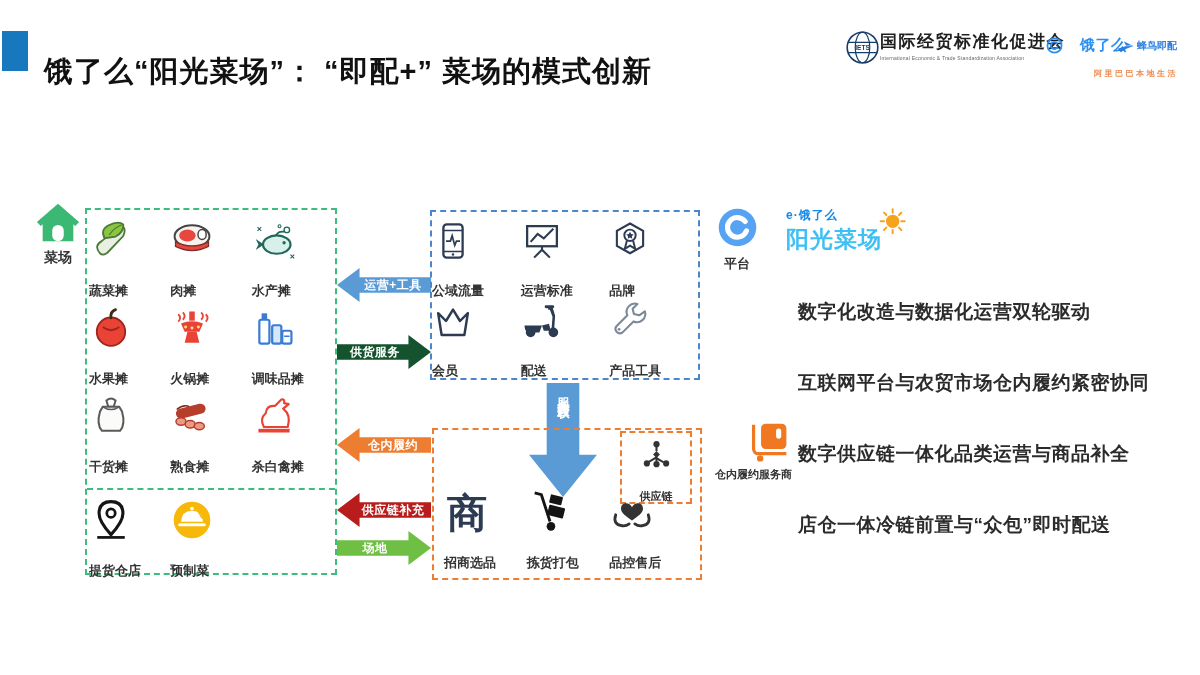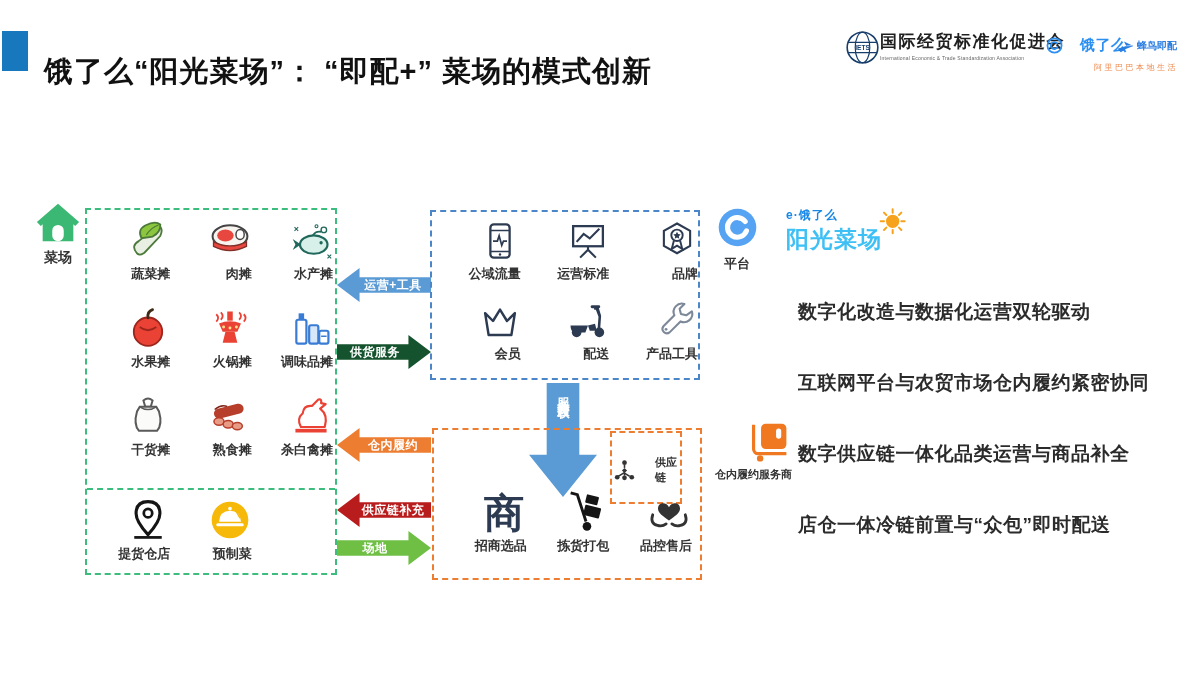--- a/index.html
+++ b/index.html
@@ -12,42 +12,42 @@
   .iets{position:absolute;left:845px;top:30px;display:flex;align-items:flex-start;}
   .iets .icon{width:35px;height:35px;}
   .iets-cn{font-size:17px;font-weight:bold;color:#1f1f1f;letter-spacing:1.5px;white-space:nowrap;}
   .iets-en{font-size:5px;color:#666;margin-top:2px;letter-spacing:.2px;white-space:nowrap;}
   .eleme-logo{position:absolute;left:1046px;top:36px;display:flex;align-items:center;gap:17px;}
   .eleme-logo .icon{width:17px;height:17px;}
   .eleme-logo .lbl{font-size:15px;font-weight:bold;color:#2a8ff0;letter-spacing:.5px;}
   .bird-logo{position:absolute;left:1116px;top:36px;display:flex;align-items:center;gap:2px;}
   .bird-logo .icon{width:19px;height:19px;}
   .bird-logo .lbl{font-size:10px;font-weight:bold;color:#2a7de1;}
-  .slogan{position:absolute;left:1094px;top:62px;font-size:8px;font-weight:normal;color:#ef8a4d;
+  .slogan{position:absolute;left:1094px;top:68px;font-size:8px;font-weight:bold;color:#ef8a4d;
           letter-spacing:2.5px;white-space:nowrap;}
   
   .market-box{position:absolute;left:85px;top:208px;width:252px;height:367px;
               border:2px dashed #3dbd7d;box-sizing:border-box;}
   .market-divider{position:absolute;left:0;top:278px;width:100%;border-top:2px dashed #3dbd7d;}
   .platform-box{position:absolute;left:430px;top:210px;width:270px;height:170px;
                 border:2px dashed #4a86c8;box-sizing:border-box;}
   .service-box{position:absolute;left:432px;top:428px;width:270px;height:152px;
                border:2px dashed #ed7d31;box-sizing:border-box;}
-  .supply-box{position:absolute;left:176px;top:1px;width:72px;height:73px;
-              border:2px dashed #ed7d31;box-sizing:border-box;display:flex;flex-direction:row;
+  .supply-box{position:absolute;left:186px;top:1px;width:72px;height:73px;
+              border:2px dashed #ed7d31;box-sizing:border-box;display:flex;flex-direction:column;
               align-items:center;padding-top:5px;gap:18px;}
   .supply-box .icon{width:33px;height:33px;}
   .supply-box .lbl{font-size:11px;font-weight:bold;color:#333;}
   
   .grid{display:grid;grid-template-columns:repeat(3,1fr);}
   .stall-grid{position:absolute;left:2px;top:8px;width:244px;grid-auto-rows:88px;}
   .ext-grid{position:absolute;left:2px;top:288px;width:244px;grid-auto-rows:80px;}
   .plat-grid{position:absolute;left:0;top:8px;width:266px;grid-auto-rows:80px;}
   .svc-grid{position:absolute;left:10px;top:58px;width:248px;grid-auto-rows:80px;}
-  .cell{display:flex;flex-direction:column;align-items:flex-end;gap:3px;}
+  .cell{display:flex;flex-direction:column;align-items:flex-start;gap:20px;}
   .cell .icon{width:44px;height:44px;}
   .plat-grid .cell .icon{width:42px;height:42px;}
   .svc-grid .cell .icon{width:46px;height:46px;}
   .cell .lbl{font-size:13px;font-weight:bold;color:#333;white-space:nowrap;}
   .icon svg{width:100%;height:100%;display:block;}
   
   .market-tag{position:absolute;left:30px;top:200px;width:56px;display:flex;flex-direction:column;
               align-items:center;gap:3px;}
   .market-tag .icon{width:46px;height:46px;}
   .market-tag .lbl{font-size:14px;font-weight:bold;color:#333;}

